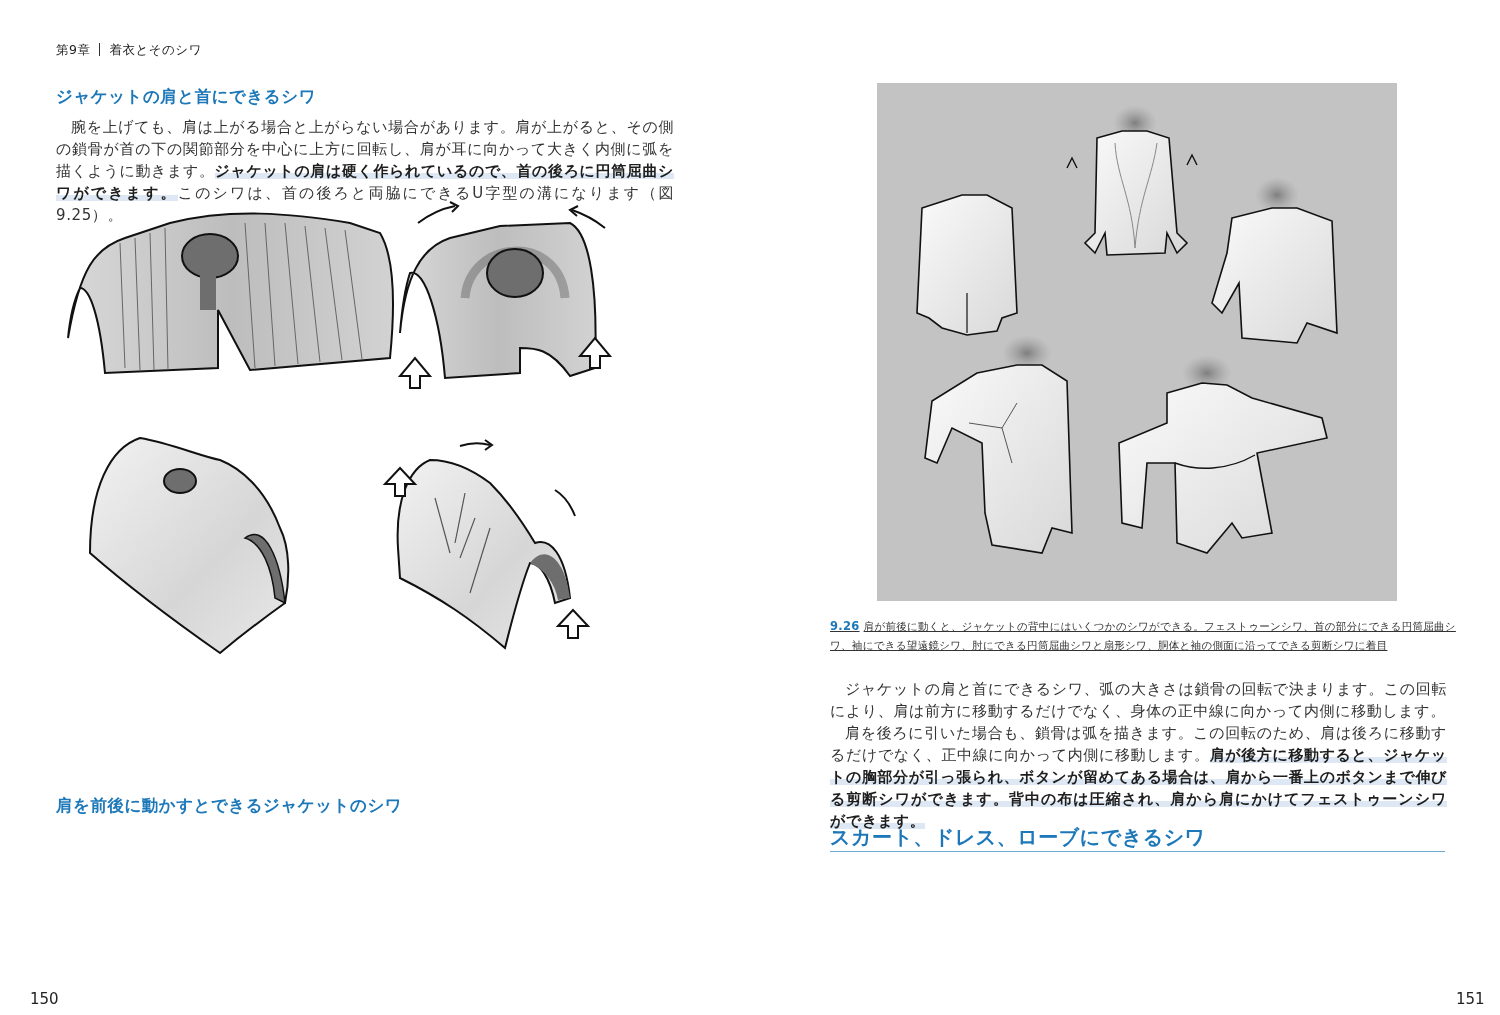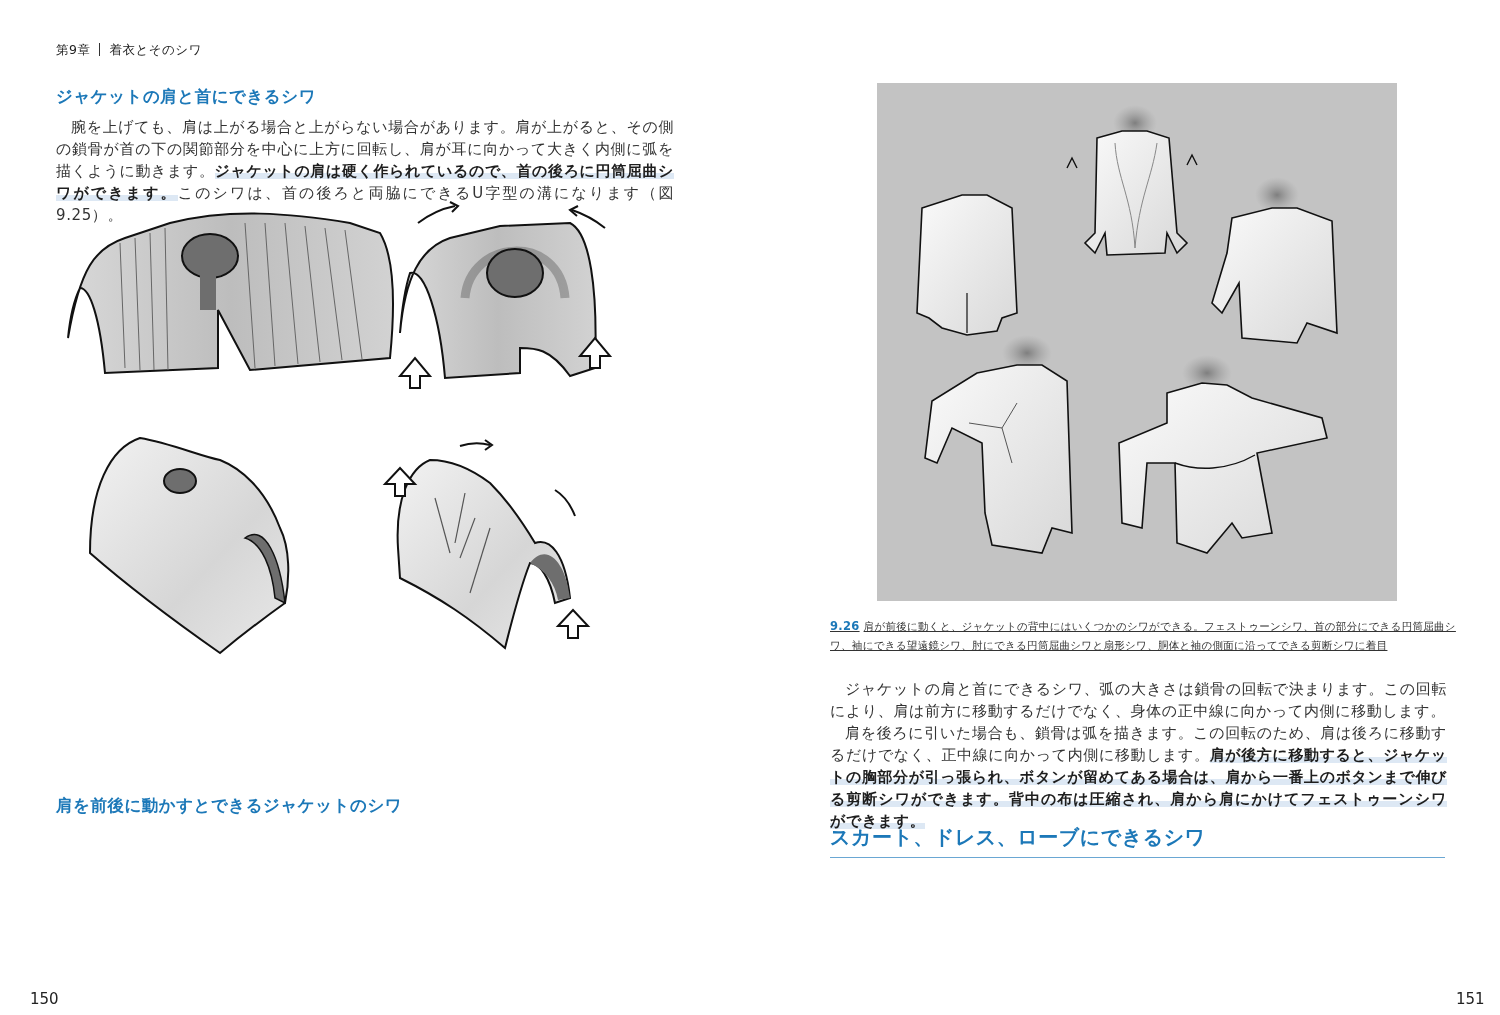--- a/index.html
+++ b/index.html
@@ -9,21 +9,21 @@
   .page { position: absolute; top: 8px; height: 1015px; }
   .page-left { left: 0; width: 750px; }
   .page-right { left: 750px; width: 750px; }
 
   .running-head { position: absolute; left: 56px; top: 34px; font-size: 12.5px; color: #222; letter-spacing: 0.5px; }
   .running-head .sep { display: inline-block; width: 1px; height: 13px; background: #333; margin: 0 9px; vertical-align: -2px; }
 
   .h2 { position: absolute; font-weight: bold; color: #1c78b8; letter-spacing: 0.5px; }
   .h2.small { font-size: 16.5px; }
   .h2.big { font-size: 20px; }
-  .h2.rule { border-bottom: 1.5px solid #6aa7d3; padding-bottom: 6px; }
+  .h2.rule { border-bottom: 1.5px solid #6aa7d3; }
 
   .para { position: absolute; font-size: 15px; line-height: 22px; color: #333; letter-spacing: 0.6px; text-align: justify; }
   .para p { text-indent: 1em; }
   .hl { font-weight: bold; color: #1e1e1e; background: linear-gradient(to bottom, transparent 62%, #dde8f4 62%, #dde8f4 94%, transparent 94%); }
 
   .caption { position: absolute; font-size: 10.5px; line-height: 19px; color: #333; letter-spacing: 0.3px; text-decoration: underline; }
   .caption .fig { color: #1c78b8; font-weight: bold; font-size: 11.5px; margin-right: 4px; }
 
   .illus { position: absolute; }
   .gray-panel { position: absolute; left: 127px; top: 75px; width: 520px; height: 518px; background: #c3c3c3; }

